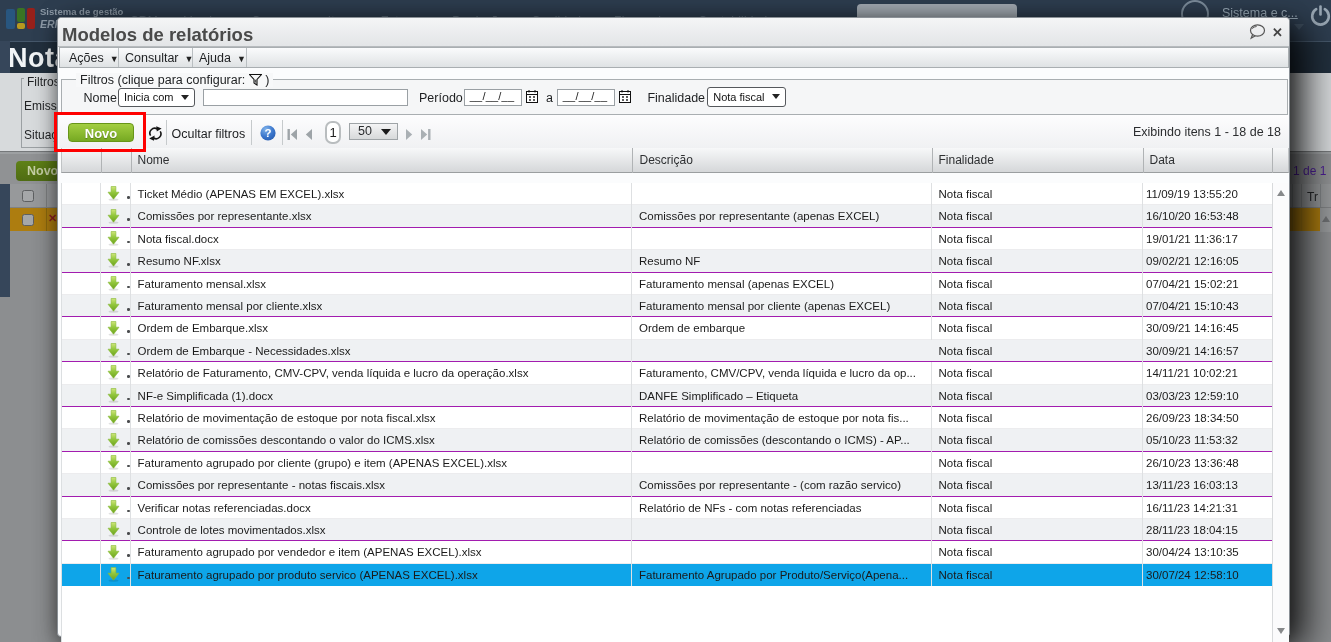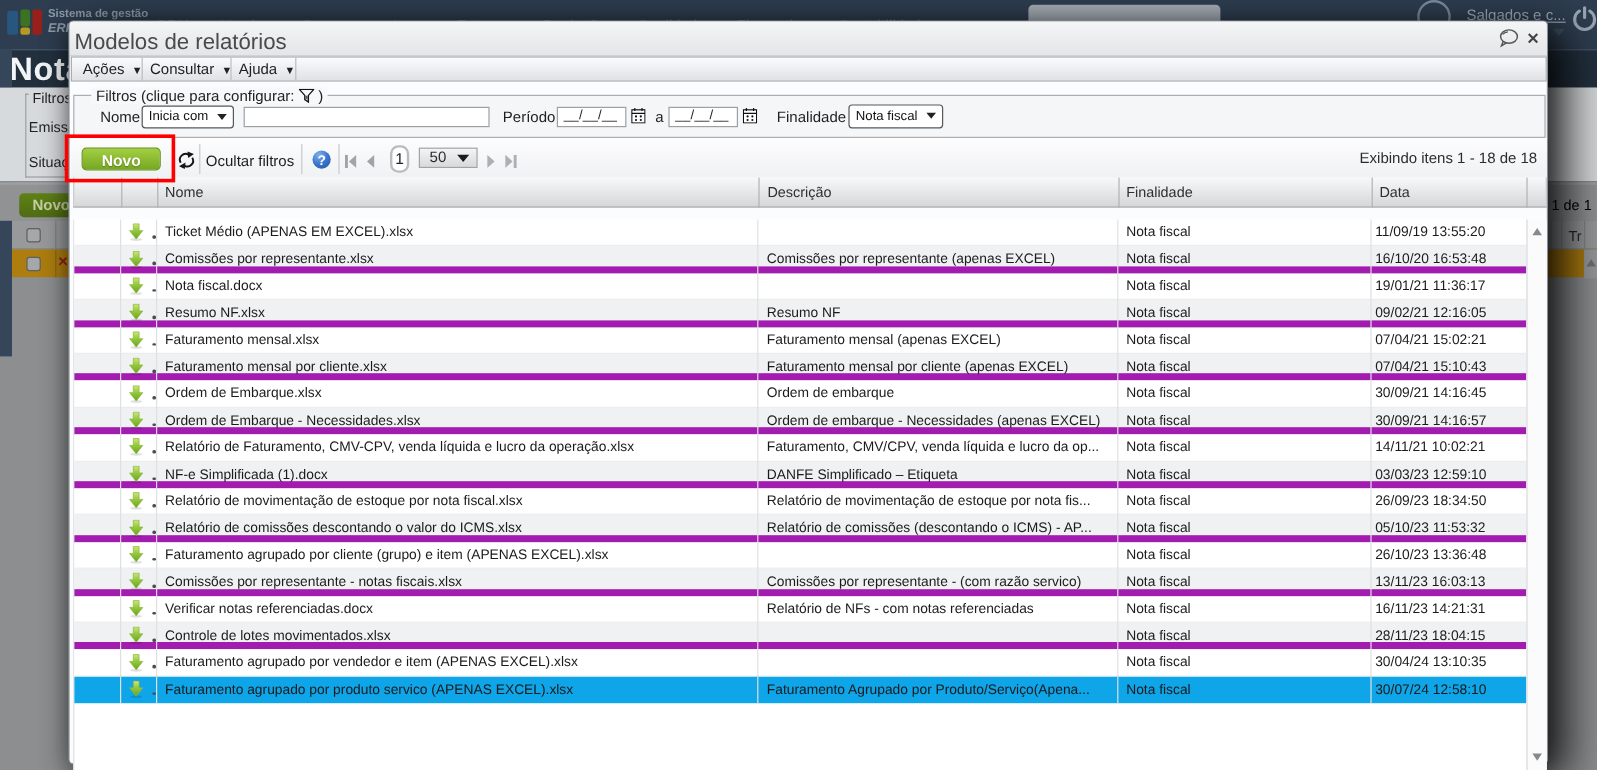--- a/index.html
+++ b/index.html
@@ -15,28 +15,28 @@
 #caret{position:absolute;left:1294px;top:24px;width:0;height:0;border-left:5px solid transparent;border-right:5px solid transparent;border-top:6px solid #64748355}
 #pwr{position:absolute;left:1310px;top:5px}
 #band{position:absolute;left:0;top:41px;width:1331px;height:32px;background:#22303e;border-top:1px solid #46586b}
 #band span{position:absolute;left:8px;top:1px;font-size:27px;font-weight:bold;color:#f2f5f7;letter-spacing:.5px}
 #lstrip{position:absolute;left:0;top:41px;width:10px;height:256px;background:#36465a}
 #panel{position:absolute;left:0;top:73px;width:1331px;height:79px;background:#d7dadc;border-bottom:1px solid #75787a}
 #pfs{position:absolute;left:21px;top:5px;width:1200px;height:70px;border:1px solid #9ba0a3;border-right:none}
 #panel .pl{position:absolute;font-size:12px;color:#1f2123}
 #bgtb{position:absolute;left:0;top:152px;width:1331px;height:31.5px;background:#909294;border-top:2px solid #9da0a2}
 #bgnovo{position:absolute;left:16px;top:7px;width:50px;height:20px;background:linear-gradient(#5f8117,#4f6c13);border-radius:4px;color:#c5cfa5;font-weight:bold;font-size:12.5px;text-align:left;padding-left:11px;line-height:20px}
-#bg1de1{position:absolute;left:1293px;top:10px;font-size:12px;color:#000000}
+#bg1de1{position:absolute;left:1293px;top:10px;font-size:12px;color:#4c1d95}
 #bghead{position:absolute;left:10px;top:183.5px;width:1321px;height:24.5px;background:#97999b;border-bottom:1px solid #808284}
 #bgor{position:absolute;left:10px;top:208px;width:1321px;height:22.5px;background:#ad7d10}
 .cb{position:absolute;width:12px;height:12px;background:#a5a7a9;border:1.5px solid #5e6062;border-radius:2.5px}
 .bgl{position:absolute;top:0;width:1px;height:100%;background:#838688}
 #modal{position:absolute;left:57px;top:17px;width:1233px;height:620px;background:#fbfcfd;border:1px solid #8a9096;border-radius:4px;box-shadow:18px 12px 36px rgba(0,0,0,.72),0 4px 20px rgba(0,0,0,.5)}
 #tbar{position:absolute;left:0;top:0;width:100%;height:29px;background:linear-gradient(#f4f5f6,#e3e5e7);border-bottom:1px solid #b6babd;border-radius:4px 4px 0 0}
-#tbar h1{position:absolute;left:4px;top:5.5px;font-size:18.5px;font-weight:normal;color:#4a4a4a}
+#tbar h1{position:absolute;left:4px;top:5.5px;font-size:18.5px;font-weight:bold;color:#4a4a4a}
 #bub{position:absolute;left:1191px;top:6px}
 #xcl{position:absolute;left:1214px;top:7px;font-size:13px;font-weight:bold;color:#444}
 #mbar{position:absolute;left:1px;top:29px;width:1230px;height:21px;background:linear-gradient(#fafbfc,#dfe2e4);border:1px solid #a9aeb1}
 #mbar span{position:absolute;top:0;font-size:12.5px;color:#1d1f21;line-height:21px}
 #mbar i{font-style:normal;font-size:9px;color:#222;margin-left:6px}
 #mbar .ms{position:absolute;top:0;width:1px;height:19px;background:#b9bec1}
 #ffs{position:absolute;left:3px;top:61px;width:1227px;height:36px;border:1px solid #a9aeb1;background:#f5f6f7}
 #ffs legend{position:absolute;left:14px;top:-7px;background:#f7f8f9;padding:0 4px;font-size:12.5px;color:#212325}
 .flb{position:absolute;font-size:12.5px;color:#1d1f21;top:11px}
 .inp{position:absolute;background:#fff;border:1px solid #9aa0a4;top:9px;height:17px}
@@ -52,21 +52,21 @@
 #pg1{position:absolute;left:266px;top:6px;width:16px;height:23px;background:#fff;border:2px solid #b9bdbf;border-radius:7px;font-size:13px;color:#222;text-align:center;line-height:20px}
 #pg50{position:absolute;left:290px;top:8px;width:49px;height:17px;background:linear-gradient(#f4f4f5,#d7d9da);border:1px solid #9fa4a7;font-size:12.5px;color:#2a2c2e;padding-left:8px;line-height:15px}
 #pg50 b{position:absolute;right:6px;top:5px;width:0;height:0;border-left:5px solid transparent;border-right:5px solid transparent;border-top:6px solid #1a1a1a}
 #exib{position:absolute;right:8px;top:10px;font-size:12.5px;color:#2b2d2f}
 #ghead{position:absolute;left:2.5px;top:129.8px;width:1228px;height:25.5px;background:linear-gradient(#f7f8f9,#d5d7d9);border-bottom:1.5px solid #9b9ea0;border-left:1px solid #c0c3c5;border-right:1px solid #c0c3c5}
 #ghead span{position:absolute;top:5.5px;font-size:12px;color:#2e3032}
 #ghead .hs{position:absolute;top:0;width:1px;height:25.5px;background:#b0b3b5}
 #gbody{position:absolute;left:2.5px;top:165px;width:1228px;height:462px;background:#fff;border-left:1px solid #dcdfe1;border-right:1px solid #dcdfe1}
 .r{position:absolute;left:0;width:1210.2px;height:22.4px;font-size:11.5px;color:#1b1b1b;line-height:22px;white-space:nowrap}
 .r.odd{background:#fff;border-bottom:1px solid #ececee}
-.r.even{background:#eff1f3;border-bottom:6px solid #a21caf}
+.r.even{background:#eff1f3;border-bottom:1px solid #a21caf}
 .r.hl{background:#0ea5e9;font-weight:normal;color:#1a1a1a}
 .r span{position:absolute;top:0;height:22.4px;overflow:hidden}
 .c0{left:0;width:39.1px;border-right:1px solid #dee0e2}
 .c1{left:39.1px;width:30px;border-right:1px solid #dee0e2}
 .c2{left:69.1px;width:501.4px;border-right:1px solid #dee0e2;padding-left:7px}
 .c3{left:570.5px;width:299.5px;border-right:1px solid #dee0e2;padding-left:7px}
 .c4{left:870px;width:211.5px;border-right:1px solid #dee0e2;padding-left:7px}
 .c5{left:1081.5px;width:128.7px;padding-left:3px;font-size:11.5px}
 .ar{position:absolute;left:6.6px;top:3.2px}
 .r b.dot{position:absolute;left:26.8px;top:13px;width:2.5px;height:2.5px;background:#4a4c4e;border-radius:50%;display:block}
@@ -76,21 +76,21 @@
 <div id="nav">
 <div class="lb" style="left:6px;top:9px;width:9px;height:20px;background:#28567f"></div>
 <div class="lb" style="left:17px;top:8px;width:8px;height:14px;background:#3a7423"></div>
 <div class="lb" style="left:17px;top:23px;width:8px;height:6px;background:#b8991f"></div>
 <div class="lb" style="left:27px;top:8px;width:8px;height:21px;background:#97201a"></div>
 <div id="brand1">Sistema de gestão</div>
     <div id="brand2">ERP</div>
 <div id="menus">CRM<b>▼</b>Vendas<b>▼</b>Compras<b>▼</b>Itens<b>▼</b>Estoque<b>▼</b>Produção<b>▼</b>Qualidade<b>▼</b>Financeiro<b>▼</b>Contabilidade<b>▼</b></div>
 <div id="srch"></div>
 <div id="avat"></div>
-<div id="usr">Salgados e c...</div>
+<div id="usr">Sistema e c...</div>
 <div id="pwr"><svg width="21" height="22" viewBox="0 0 21 22">
         <g stroke="#9aa8b5" stroke-width="2.6" fill="none" stroke-linecap="round">
           <path d="M6.2 4.2 A 8.3 8.3 0 1 0 14.8 4.2"></path>
           <line x1="10.5" y1="1.5" x2="10.5" y2="9.5"></line>
         </g>
       </svg></div>
 </div>
 <div id="caret"></div>
 <div id="band">
     <span>Notas fiscais</span>
@@ -344,21 +344,20 @@
 <div class="r even" style="top:156.8px">
         <span class="c0"></span>
         <span class="c1">
           <svg class="ar" width="13" height="15" viewBox="0 0 13 15">
             <ellipse cx="6.5" cy="13.6" rx="5" ry="1.2" fill="#000" opacity="0.12"></ellipse>
             <path d="M4.1 0.5 H8.9 V6.2 H12 L6.5 13.2 L1 6.2 H4.1 Z" fill="url(#gar)" stroke="#86b837" stroke-width="0.6"></path>
           </svg>
           <b class="dot"></b>
         </span>
         <span class="c2">Ordem de Embarque - Necessidades.xlsx</span>
-        <span class="c3">Ordem de embarque - Necessidades (apenas EXCEL)</span>
         <span class="c4">Nota fiscal</span>
         <span class="c5">30/09/21 14:16:57</span>
       </div>
 <div class="r odd" style="top:179.2px">
         <span class="c0"></span>
         <span class="c1">
           <svg class="ar" width="13" height="15" viewBox="0 0 13 15">
             <ellipse cx="6.5" cy="13.6" rx="5" ry="1.2" fill="#000" opacity="0.12"></ellipse>
             <path d="M4.1 0.5 H8.9 V6.2 H12 L6.5 13.2 L1 6.2 H4.1 Z" fill="url(#gar)" stroke="#86b837" stroke-width="0.6"></path>
           </svg>

